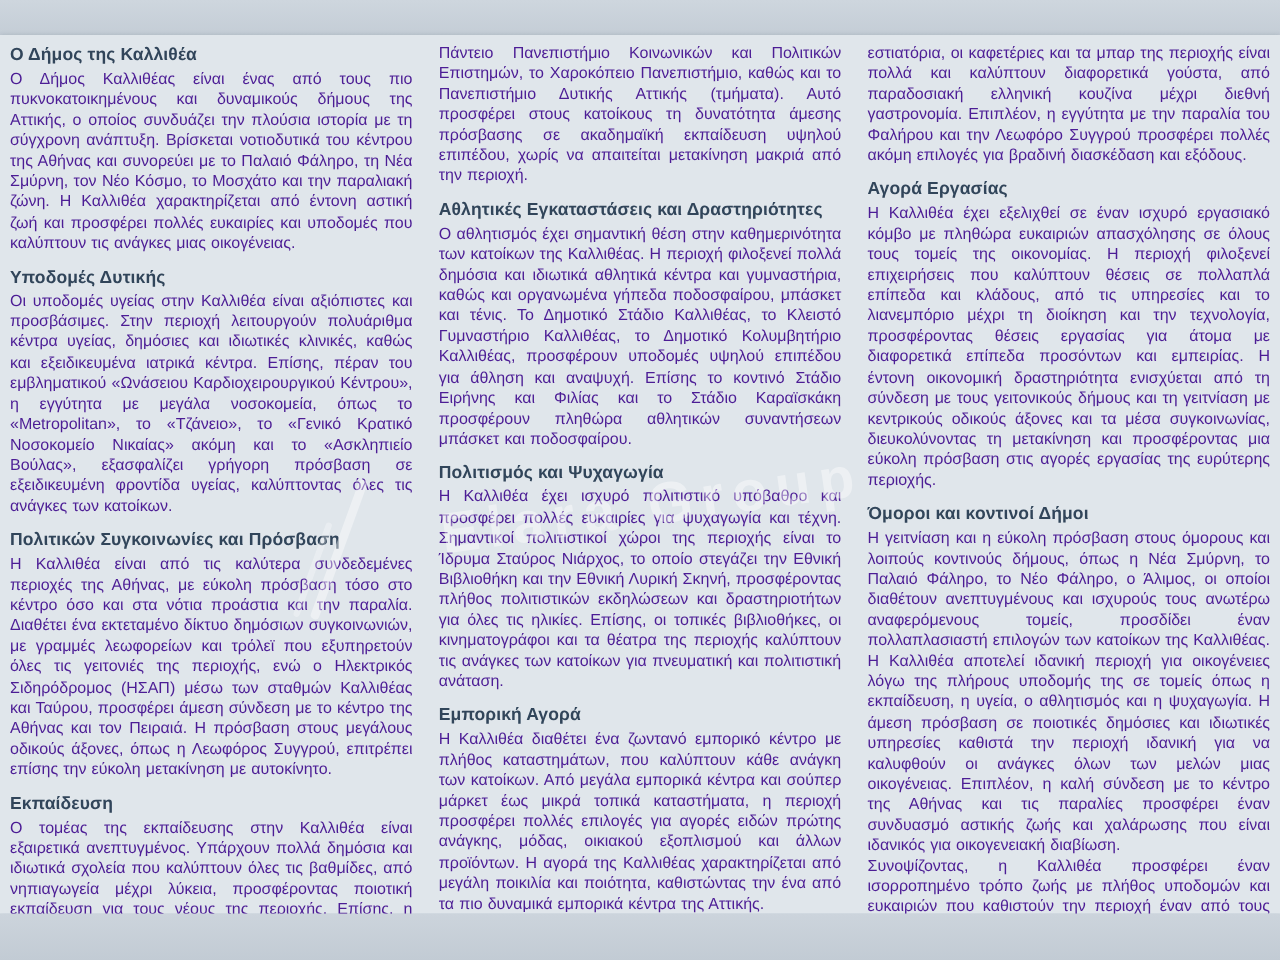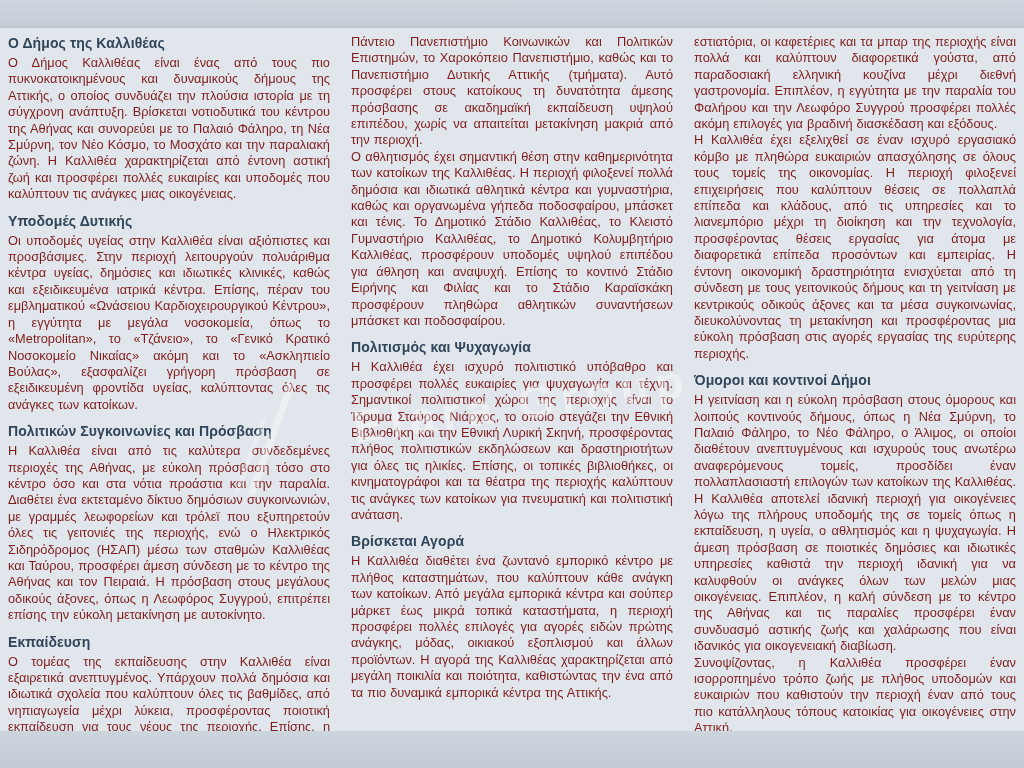--- a/index.html
+++ b/index.html
@@ -23,21 +23,21 @@
     box-shadow: 0 1px 4px rgba(40,60,80,0.25);
   }
   .columns { display: flex; gap: 21px; padding: 6px 8px 0 8px; }
   .col { flex: 1; min-width: 0; }
   .col > :first-child { margin-top: 0; }
   h2.h {
     font-size: 14px; line-height: 19px; font-weight: bold;
     color: #31455a; margin: 9px 0 2px 0; letter-spacing: 0.1px;
   }
   p.p {
-    font-size: 12.8px; line-height: 16.4px; color: #7f1d1d;
+    font-size: 12.8px; line-height: 16.4px; color: #4c1d95;
     margin: 0; text-align: justify;
     word-spacing: 0.5px;
   }
   .watermark {
     position: absolute; left: 225px; top: 300px; width: 600px; height: 150px;
     pointer-events: none; display: flex; align-items: center; gap: 36px;
     transform: rotate(-8deg); color: rgba(255,255,255,0.42);
   }
   .wm-slash-wrap { position: relative; width: 90px; height: 120px; flex: none; }
   .wm-slash {
@@ -63,39 +63,41 @@
   <div class="sheet">
     <div class="watermark">
       <span class="wm-slash-wrap">
         <span class="wm-slash"></span>
         <span class="wm-slash2"></span>
       </span>
       <span class="wm-text">Elara Group</span>
     </div>
     <div class="columns" id="columns">
         <div class="col">
-          <h2 class="h">Ο Δήμος της Καλλιθέας</h2>
+          <h2 class="h">Ο Δήμος της Καλλιθέα</h2>
           <p class="p">Ο Δήμος Καλλιθέας είναι ένας από τους πιο πυκνοκατοικημένους και δυναμικούς δήμους της Αττικής, ο οποίος συνδυάζει την πλούσια ιστορία με τη σύγχρονη ανάπτυξη. Βρίσκεται νοτιοδυτικά του κέντρου της Αθήνας και συνορεύει με το Παλαιό Φάληρο, τη Νέα Σμύρνη, τον Νέο Κόσμο, το Μοσχάτο και την παραλιακή ζώνη. Η Καλλιθέα χαρακτηρίζεται από έντονη αστική ζωή και προσφέρει πολλές ευκαιρίες και υποδομές που καλύπτουν τις ανάγκες μιας οικογένειας.</p>
           <h2 class="h">Υποδομές Δυτικής</h2>
           <p class="p">Οι υποδομές υγείας στην Καλλιθέα είναι αξιόπιστες και προσβάσιμες. Στην περιοχή λειτουργούν πολυάριθμα κέντρα υγείας, δημόσιες και ιδιωτικές κλινικές, καθώς και εξειδικευμένα ιατρικά κέντρα. Επίσης, πέραν του εμβληματικού «Ωνάσειου Καρδιοχειρουργικού Κέντρου», η εγγύτητα με μεγάλα νοσοκομεία, όπως το «Metropolitan», το «Τζάνειο», το «Γενικό Κρατικό Νοσοκομείο Νικαίας» ακόμη και το «Ασκληπιείο Βούλας», εξασφαλίζει γρήγορη πρόσβαση σε εξειδικευμένη φροντίδα υγείας, καλύπτοντας όλες τις ανάγκες των κατοίκων.</p>
           <h2 class="h">Πολιτικών Συγκοινωνίες και Πρόσβαση</h2>
           <p class="p">Η Καλλιθέα είναι από τις καλύτερα συνδεδεμένες περιοχές της Αθήνας, με εύκολη πρόσβαση τόσο στο κέντρο όσο και στα νότια προάστια και την παραλία. Διαθέτει ένα εκτεταμένο δίκτυο δημόσιων συγκοινωνιών, με γραμμές λεωφορείων και τρόλεϊ που εξυπηρετούν όλες τις γειτονιές της περιοχής, ενώ ο Ηλεκτρικός Σιδηρόδρομος (ΗΣΑΠ) μέσω των σταθμών Καλλιθέας και Ταύρου, προσφέρει άμεση σύνδεση με το κέντρο της Αθήνας και τον Πειραιά. Η πρόσβαση στους μεγάλους οδικούς άξονες, όπως η Λεωφόρος Συγγρού, επιτρέπει επίσης την εύκολη μετακίνηση με αυτοκίνητο.</p>
           <h2 class="h">Εκπαίδευση</h2>
           <p class="p">Ο τομέας της εκπαίδευσης στην Καλλιθέα είναι εξαιρετικά ανεπτυγμένος. Υπάρχουν πολλά δημόσια και ιδιωτικά σχολεία που καλύπτουν όλες τις βαθμίδες, από νηπιαγωγεία μέχρι λύκεια, προσφέροντας ποιοτική εκπαίδευση για τους νέους της περιοχής. Επίσης, η περιοχή φιλοξενεί ανώτατα εκπαιδευτικά ιδρύματα, όπως το</p>
         </div>
         <div class="col">
           <p class="p">Πάντειο Πανεπιστήμιο Κοινωνικών και Πολιτικών Επιστημών, το Χαροκόπειο Πανεπιστήμιο, καθώς και το Πανεπιστήμιο Δυτικής Αττικής (τμήματα). Αυτό προσφέρει στους κατοίκους τη δυνατότητα άμεσης πρόσβασης σε ακαδημαϊκή εκπαίδευση υψηλού επιπέδου, χωρίς να απαιτείται μετακίνηση μακριά από την περιοχή.</p>
+          <h2 class="h">Αθλητικές Εγκαταστάσεις και Δραστηριότητες</h2>
           <p class="p">Ο αθλητισμός έχει σημαντική θέση στην καθημερινότητα των κατοίκων της Καλλιθέας. Η περιοχή φιλοξενεί πολλά δημόσια και ιδιωτικά αθλητικά κέντρα και γυμναστήρια, καθώς και οργανωμένα γήπεδα ποδοσφαίρου, μπάσκετ και τένις. Το Δημοτικό Στάδιο Καλλιθέας, το Κλειστό Γυμναστήριο Καλλιθέας, το Δημοτικό Κολυμβητήριο Καλλιθέας,  προσφέρουν υποδομές υψηλού επιπέδου για άθληση και αναψυχή. Επίσης το κοντινό Στάδιο Ειρήνης και Φιλίας και το Στάδιο Καραϊσκάκη προσφέρουν πληθώρα αθλητικών συναντήσεων μπάσκετ και ποδοσφαίρου.</p>
           <h2 class="h">Πολιτισμός και Ψυχαγωγία</h2>
           <p class="p">Η Καλλιθέα έχει ισχυρό πολιτιστικό υπόβαθρο και προσφέρει πολλές ευκαιρίες για ψυχαγωγία και τέχνη. Σημαντικοί πολιτιστικοί χώροι της περιοχής είναι το Ίδρυμα Σταύρος Νιάρχος, το οποίο στεγάζει την Εθνική Βιβλιοθήκη και την Εθνική Λυρική Σκηνή, προσφέροντας πλήθος πολιτιστικών εκδηλώσεων και δραστηριοτήτων για όλες τις ηλικίες. Επίσης, οι τοπικές βιβλιοθήκες, οι κινηματογράφοι και τα θέατρα της περιοχής καλύπτουν τις ανάγκες των κατοίκων για πνευματική και πολιτιστική ανάταση.</p>
-          <h2 class="h">Βρίσκεται Αγορά</h2>
+          <h2 class="h">Εμπορική Αγορά</h2>
           <p class="p">Η Καλλιθέα διαθέτει ένα ζωντανό εμπορικό κέντρο με πλήθος καταστημάτων, που καλύπτουν κάθε ανάγκη των κατοίκων. Από μεγάλα εμπορικά κέντρα και σούπερ μάρκετ έως μικρά τοπικά καταστήματα, η περιοχή προσφέρει πολλές επιλογές για αγορές ειδών πρώτης ανάγκης, μόδας, οικιακού εξοπλισμού και άλλων προϊόντων. Η αγορά της Καλλιθέας χαρακτηρίζεται από μεγάλη ποικιλία και ποιότητα, καθιστώντας την ένα από τα πιο δυναμικά εμπορικά κέντρα της Αττικής.</p>
         </div>
         <div class="col">
           <p class="p">εστιατόρια, οι καφετέριες και τα μπαρ της περιοχής είναι πολλά και καλύπτουν διαφορετικά γούστα, από παραδοσιακή ελληνική κουζίνα μέχρι διεθνή γαστρονομία. Επιπλέον, η εγγύτητα με την παραλία του Φαλήρου και την Λεωφόρο Συγγρού προσφέρει πολλές ακόμη επιλογές για βραδινή διασκέδαση και εξόδους.</p>
+          <h2 class="h">Αγορά Εργασίας</h2>
           <p class="p">Η Καλλιθέα έχει εξελιχθεί σε έναν ισχυρό εργασιακό κόμβο με πληθώρα ευκαιριών απασχόλησης σε όλους τους τομείς της οικονομίας. Η περιοχή φιλοξενεί επιχειρήσεις που καλύπτουν θέσεις σε πολλαπλά επίπεδα και κλάδους, από τις υπηρεσίες και το λιανεμπόριο μέχρι τη διοίκηση και την τεχνολογία, προσφέροντας θέσεις εργασίας για άτομα με διαφορετικά επίπεδα προσόντων και εμπειρίας. Η έντονη οικονομική δραστηριότητα ενισχύεται από τη σύνδεση με τους γειτονικούς δήμους και τη γειτνίαση με κεντρικούς οδικούς άξονες και τα μέσα συγκοινωνίας, διευκολύνοντας τη μετακίνηση και προσφέροντας μια εύκολη πρόσβαση στις αγορές εργασίας της ευρύτερης περιοχής.</p>
           <h2 class="h">Όμοροι και κοντινοί Δήμοι</h2>
           <p class="p">Η γειτνίαση και η εύκολη πρόσβαση στους όμορους και λοιπούς κοντινούς δήμους, όπως η Νέα Σμύρνη, το Παλαιό Φάληρο, το Νέο Φάληρο, ο Άλιμος, οι οποίοι διαθέτουν ανεπτυγμένους και ισχυρούς τους ανωτέρω αναφερόμενους τομείς, προσδίδει έναν πολλαπλασιαστή επιλογών των κατοίκων της Καλλιθέας.</p>
           <p class="p">Η Καλλιθέα αποτελεί ιδανική περιοχή για οικογένειες λόγω της πλήρους υποδομής της σε τομείς όπως η εκπαίδευση, η υγεία, ο αθλητισμός και η ψυχαγωγία. Η άμεση πρόσβαση σε ποιοτικές δημόσιες και ιδιωτικές υπηρεσίες καθιστά την περιοχή ιδανική για να καλυφθούν οι ανάγκες όλων των μελών μιας οικογένειας. Επιπλέον, η καλή σύνδεση με το κέντρο της Αθήνας και τις παραλίες προσφέρει έναν συνδυασμό αστικής ζωής και χαλάρωσης που είναι ιδανικός για οικογενειακή διαβίωση.</p>
           <p class="p">Συνοψίζοντας, η Καλλιθέα προσφέρει έναν ισορροπημένο τρόπο ζωής με πλήθος υποδομών και ευκαιριών που καθιστούν την περιοχή έναν από τους πιο κατάλληλους τόπους κατοικίας για οικογένειες στην Αττική.</p>
         </div>
       </div>
   </div>
 
   <div class="band-bottom"></div>

